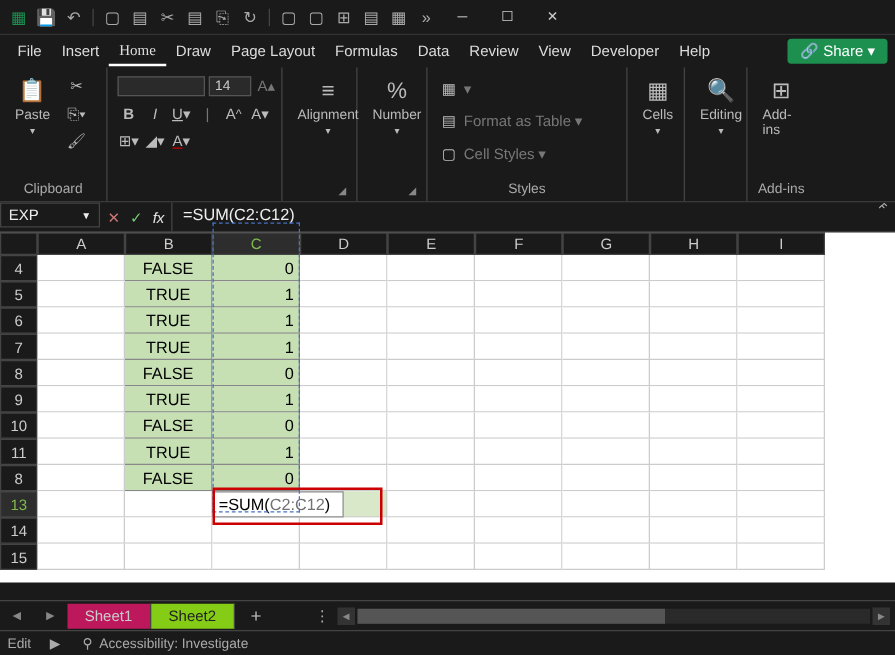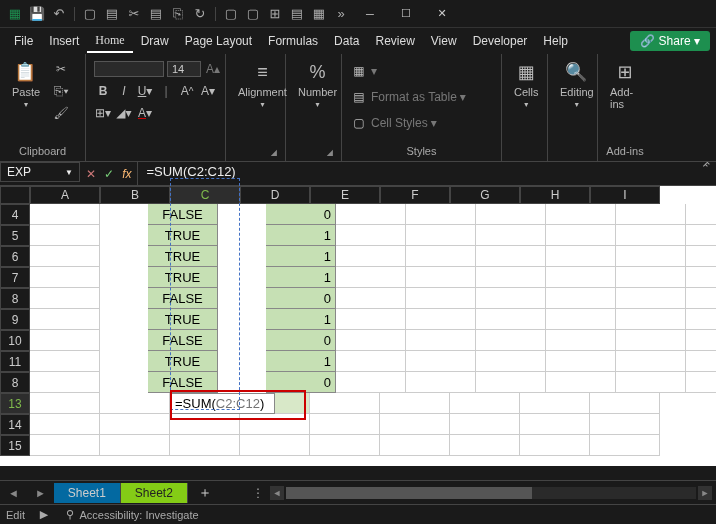--- a/index.html
+++ b/index.html
@@ -30,47 +30,47 @@
   .font-sel { background: #2a2a2a; border: 1px solid #555; color: #ccc; padding: 1px 14px 1px 4px; font-size: 11px; position: relative; }
   .font-sel.sz { width: 34px; }
   .collapse-btn { position: absolute; right: 4px; top: 160px; color: #aaa; font-size: 11px; }
   
   .fbar { height: 24px; background: #1a1a1a; border-bottom: 1px solid #444; display: flex; align-items: flex-start; }
   .namebox { width: 80px; background: #1a1a1a; border: 1px solid #444; color: #eee; padding: 2px 6px; font-size: 12px; display: flex; align-items: center; justify-content: space-between; }
   .nb-caret { font-size: 8px; }
   .fctrls { display: flex; align-items: center; gap: 8px; padding: 0 6px; border-right: 1px solid #444; height: 100%; }
   .fx-x { color: #c77; font-size: 12px; }
   .fx-chk { color: #7c7; font-size: 12px; }
-  .fx-fx { color: #fdba74; font-style: italic; font-size: 12px; }
+  .fx-fx { color: #e5e5e5; font-style: italic; font-size: 12px; }
   .fbox { flex: 1; padding: 2px 8px; color: #eee; font-size: 13px; }
   .expand { color: #aaa; padding: 0 6px; font-size: 11px; }
   
   .grid { position: relative; background: #fff; height: 280px; }
   .col-headers { display: flex; position: absolute; top: 0; left: 0; }
   .row-headers { display: flex; flex-direction: column; position: absolute; top: 18px; left: 0; }
   .corner { width: 30px; height: 18px; background: #1a1a1a; border: 1px solid #444; }
   .ch { width: 70px; height: 18px; background: #1a1a1a; color: #ccc; display: flex; align-items: center; justify-content: center; border: 1px solid #444; font-size: 12px; }
   .ch.sel, .rh.sel { background: #2d2d2d; color: #7fba4c; }
   .rh { width: 30px; height: 21px; background: #1a1a1a; color: #ccc; display: flex; align-items: center; justify-content: center; border: 1px solid #444; font-size: 12px; }
   .cells { position: absolute; top: 18px; left: 30px; }
   .crow { display: flex; }
   .cell { width: 70px; height: 21px; border-right: 1px solid #ccc; border-bottom: 1px solid #ccc; padding: 0 4px; display: flex; align-items: center; font-size: 13px; color: #000; background: #fff; }
-  .green { background: #c6e0b4; border-right: 1px solid #888; border-bottom: 1px solid #888; margin-left: 48px; }
+  .green { background: #c6e0b4; border-right: 1px solid #888; border-bottom: 1px solid #888; }
   .r { justify-content: flex-end; }
   .c { justify-content: center; }
   .editing { background: #fff; border: 1px solid #888; position: relative; }
   .formula-input { font-family: inherit; font-size: 13px; white-space: nowrap; }
   .formula-ref { color: #737373; }
   .red-box { position: absolute; border: 2px solid #c00; width: 136px; height: 30px; left: 170px; top: 204px; pointer-events: none; }
   .dashed-sel { position: absolute; border: 1px dashed #4472c4; width: 70px; height: 232px; left: 170px; top: -8px; pointer-events: none; }
   .next-green { background: #d8e8c8; }
   
   .tabs { position: absolute; bottom: 20px; left: 0; right: 0; height: 24px; background: #1a1a1a; display: flex; align-items: center; border-top: 1px solid #444; }
   .tab-nav { padding: 0 8px; color: #888; font-size: 11px; }
-  .tab { padding: 3px 14px; background: #0369a1; color: #ccc; font-size: 12px; border-right: 1px solid #444; }
+  .tab { padding: 3px 14px; background: #be185d; color: #ccc; font-size: 12px; border-right: 1px solid #444; }
   .tab.active { background: #84cc16; color: #222; }
   .tab-new { padding: 0 10px; color: #ccc; font-size: 14px; }
   .tab-menu { margin-left: 30px; color: #aaa; letter-spacing: 2px; }
   .hsb { flex: 1; display: flex; align-items: center; padding: 0 4px; gap: 2px; }
   .sb-btn { width: 14px; height: 14px; background: #333; color: #888; display: flex; align-items: center; justify-content: center; font-size: 9px; }
   .sb-track { flex: 1; height: 12px; background: #2a2a2a; position: relative; }
   .sb-thumb { position: absolute; left: 0; width: 60%; height: 100%; background: #555; }
   
   .statusbar { position: absolute; bottom: 0; left: 0; right: 0; height: 20px; background: #1a1a1a; display: flex; align-items: center; padding: 0 6px; gap: 12px; border-top: 1px solid #444; color: #aaa; font-size: 11px; }
   .status-icon { width: 14px; height: 14px; display: inline-flex; align-items: center; justify-content: center; }

